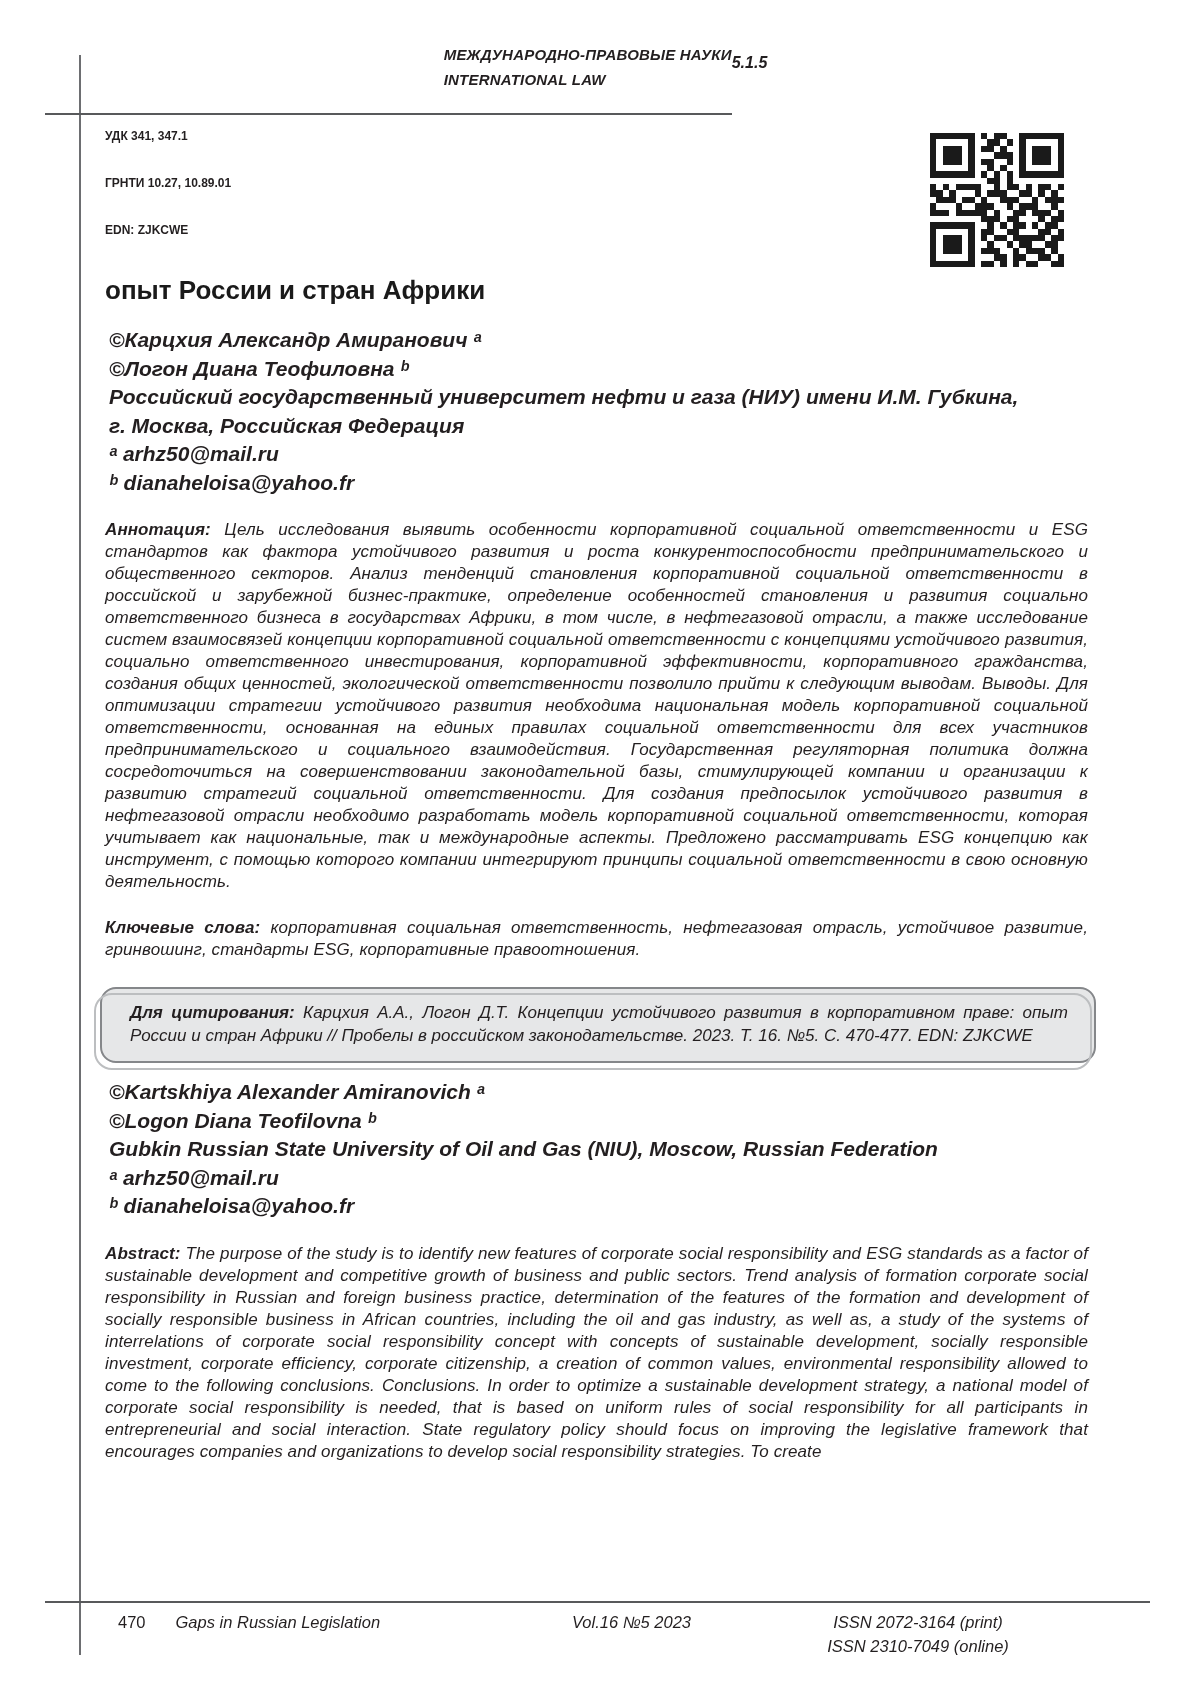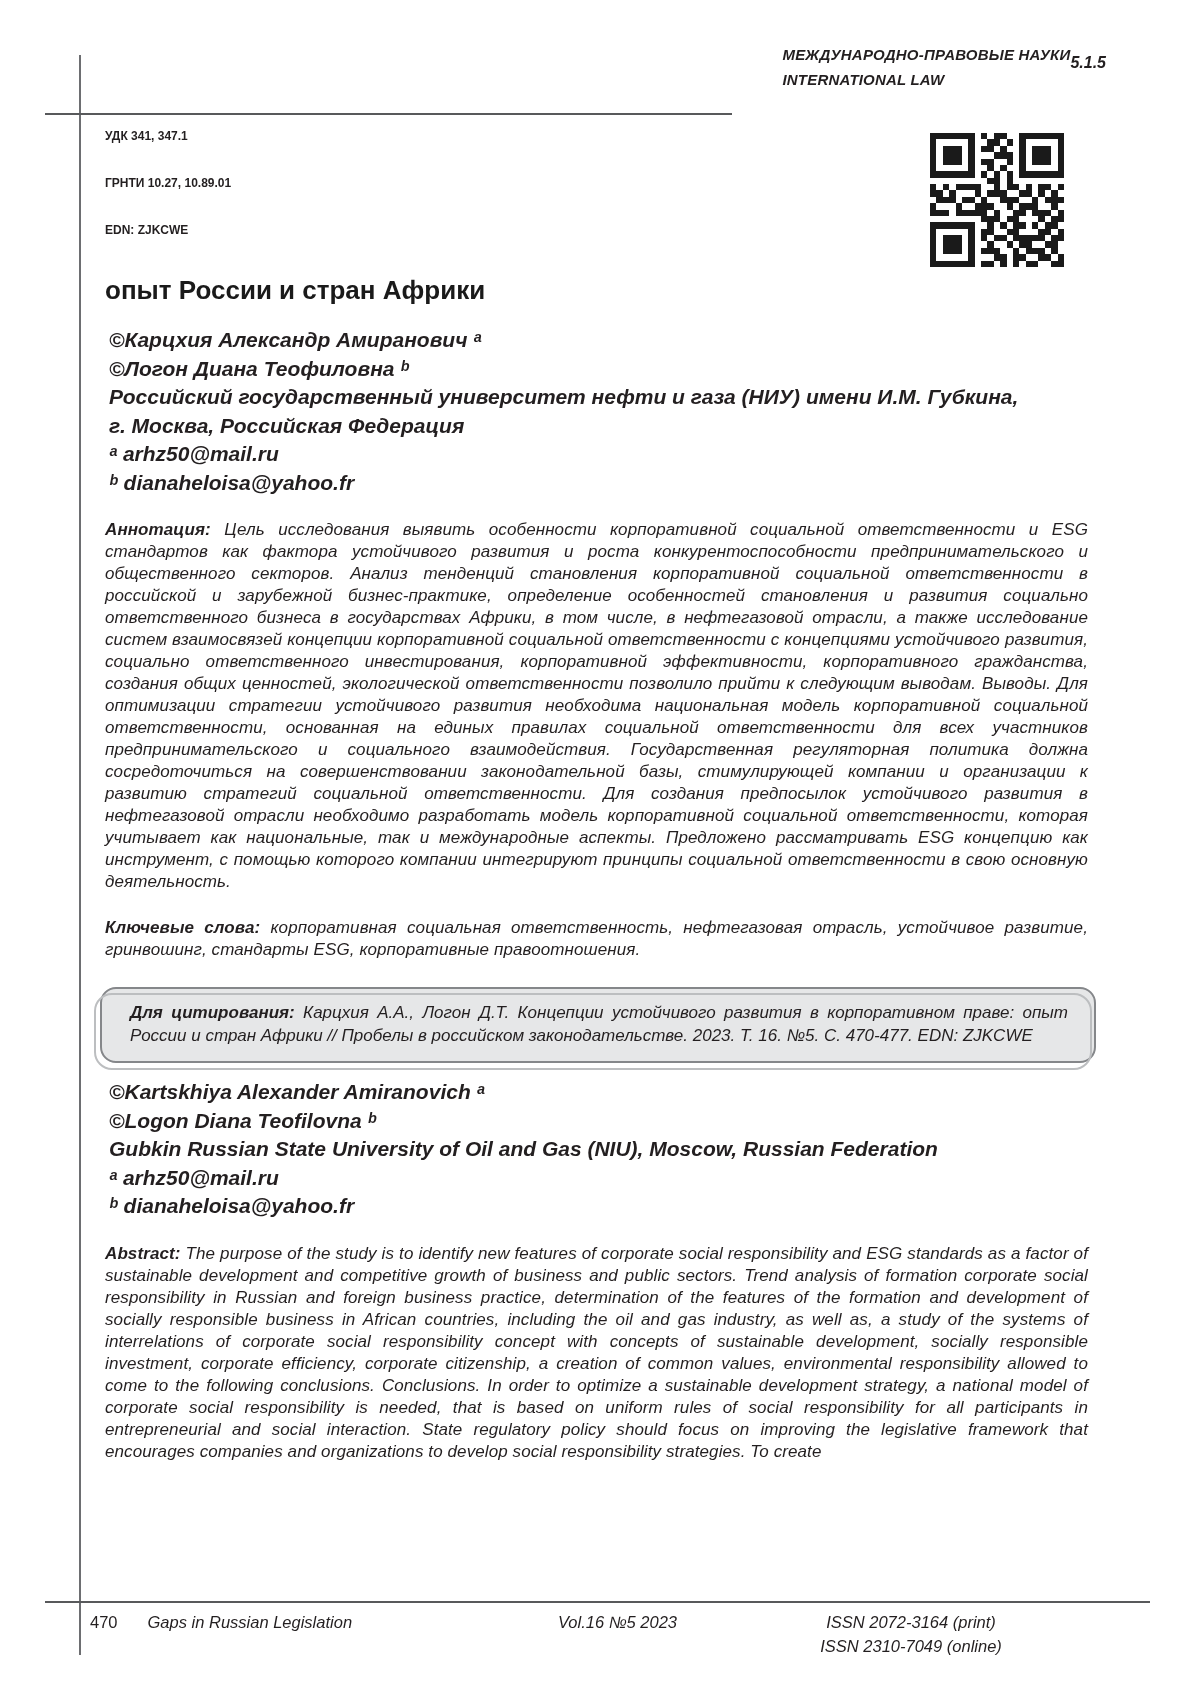--- a/index.html
+++ b/index.html
@@ -12,21 +12,21 @@
     color:#231f20;
   }
   
   .vline{position:absolute;left:79px;top:55px;width:2px;height:1600px;background:#6d6e71;}
   .header-rule{position:absolute;left:45px;top:113px;width:687px;height:2px;background:#58595b;}
   .footer-rule{position:absolute;left:45px;top:1601px;width:1105px;height:2px;background:#58595b;}
 
   .content{padding:0 112px 0 105px;}
 
   
-  .header-row{display:flex;justify-content:flex-end;align-items:flex-start;padding-top:42px;}
+  .header-row{display:flex;justify-content:center;align-items:flex-start;padding-top:42px;}
   .rubric p{margin:0;font-size:15px;font-weight:bold;font-style:italic;line-height:25px;letter-spacing:.2px;}
   .page-label{font-size:16px;font-weight:bold;font-style:italic;margin-top:12px;margin-right:-18px;}
 
   
   .meta{margin-top:34px;}
   .meta p{margin:0 0 27px 0;font-size:12px;font-weight:bold;line-height:20px;}
 
   
   .qr{position:absolute;left:930px;top:133px;width:134px;height:134px;}
   .qr svg{width:134px;height:134px;display:block;fill:#1a1a1a;}
@@ -63,21 +63,21 @@
   }
   .cite-box p{margin:0;font-size:17px;font-style:italic;line-height:23px;text-align:justify;}
   .cite-box .lbl{font-weight:bold;}
 
   
   .en-title{margin:64px 0 0 0;font-size:25px;line-height:45px;font-weight:bold;font-style:italic;color:#1a1a1a;}
   .en-title span{display:block;}
 
   
   .footer-row{
-    position:absolute;left:90px;right:55px;top:1610px;
+    position:absolute;left:118px;right:55px;top:1610px;
     display:flex;align-items:flex-start;
     font-size:16.5px;line-height:24px;
   }
   .footer-left{flex:1;display:flex;gap:30px;}
   .footer-left .pagenum{font-style:normal;}
   .footer-left .journal{font-style:italic;}
   .footer-center{flex:0 0 auto;font-style:italic;}
   .footer-right{flex:1;text-align:center;font-style:italic;}
   .footer-right p{margin:0;}
 </style>

